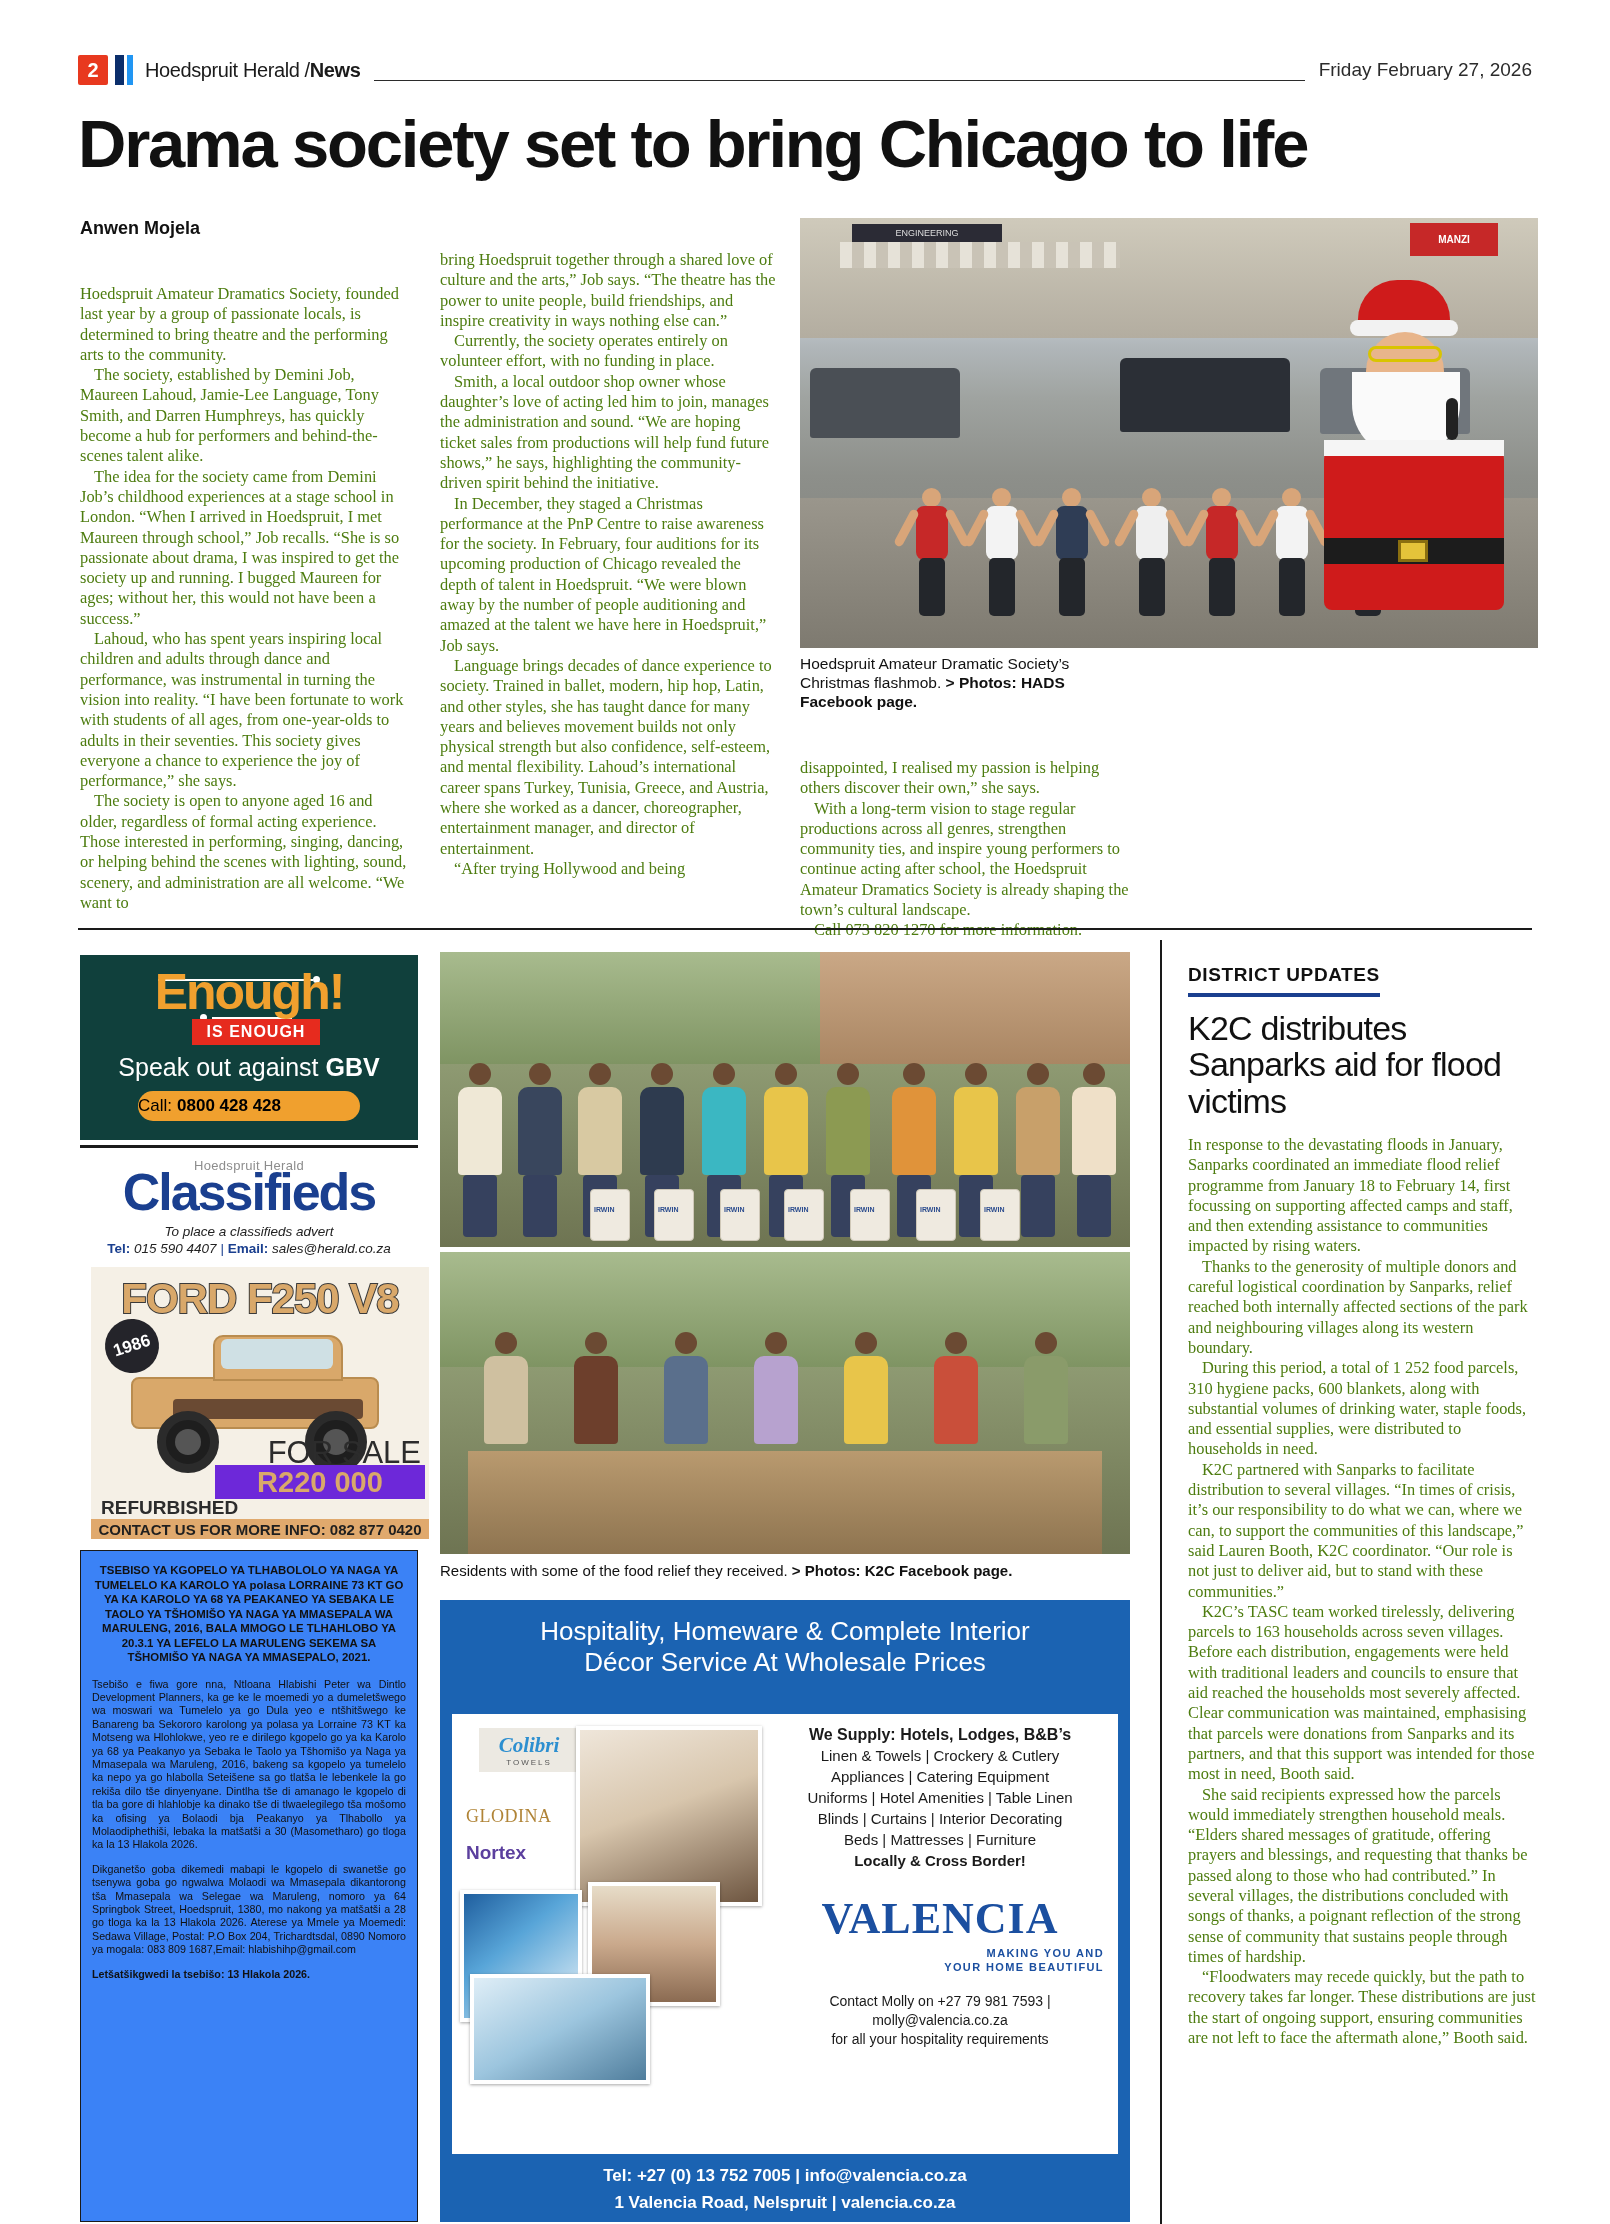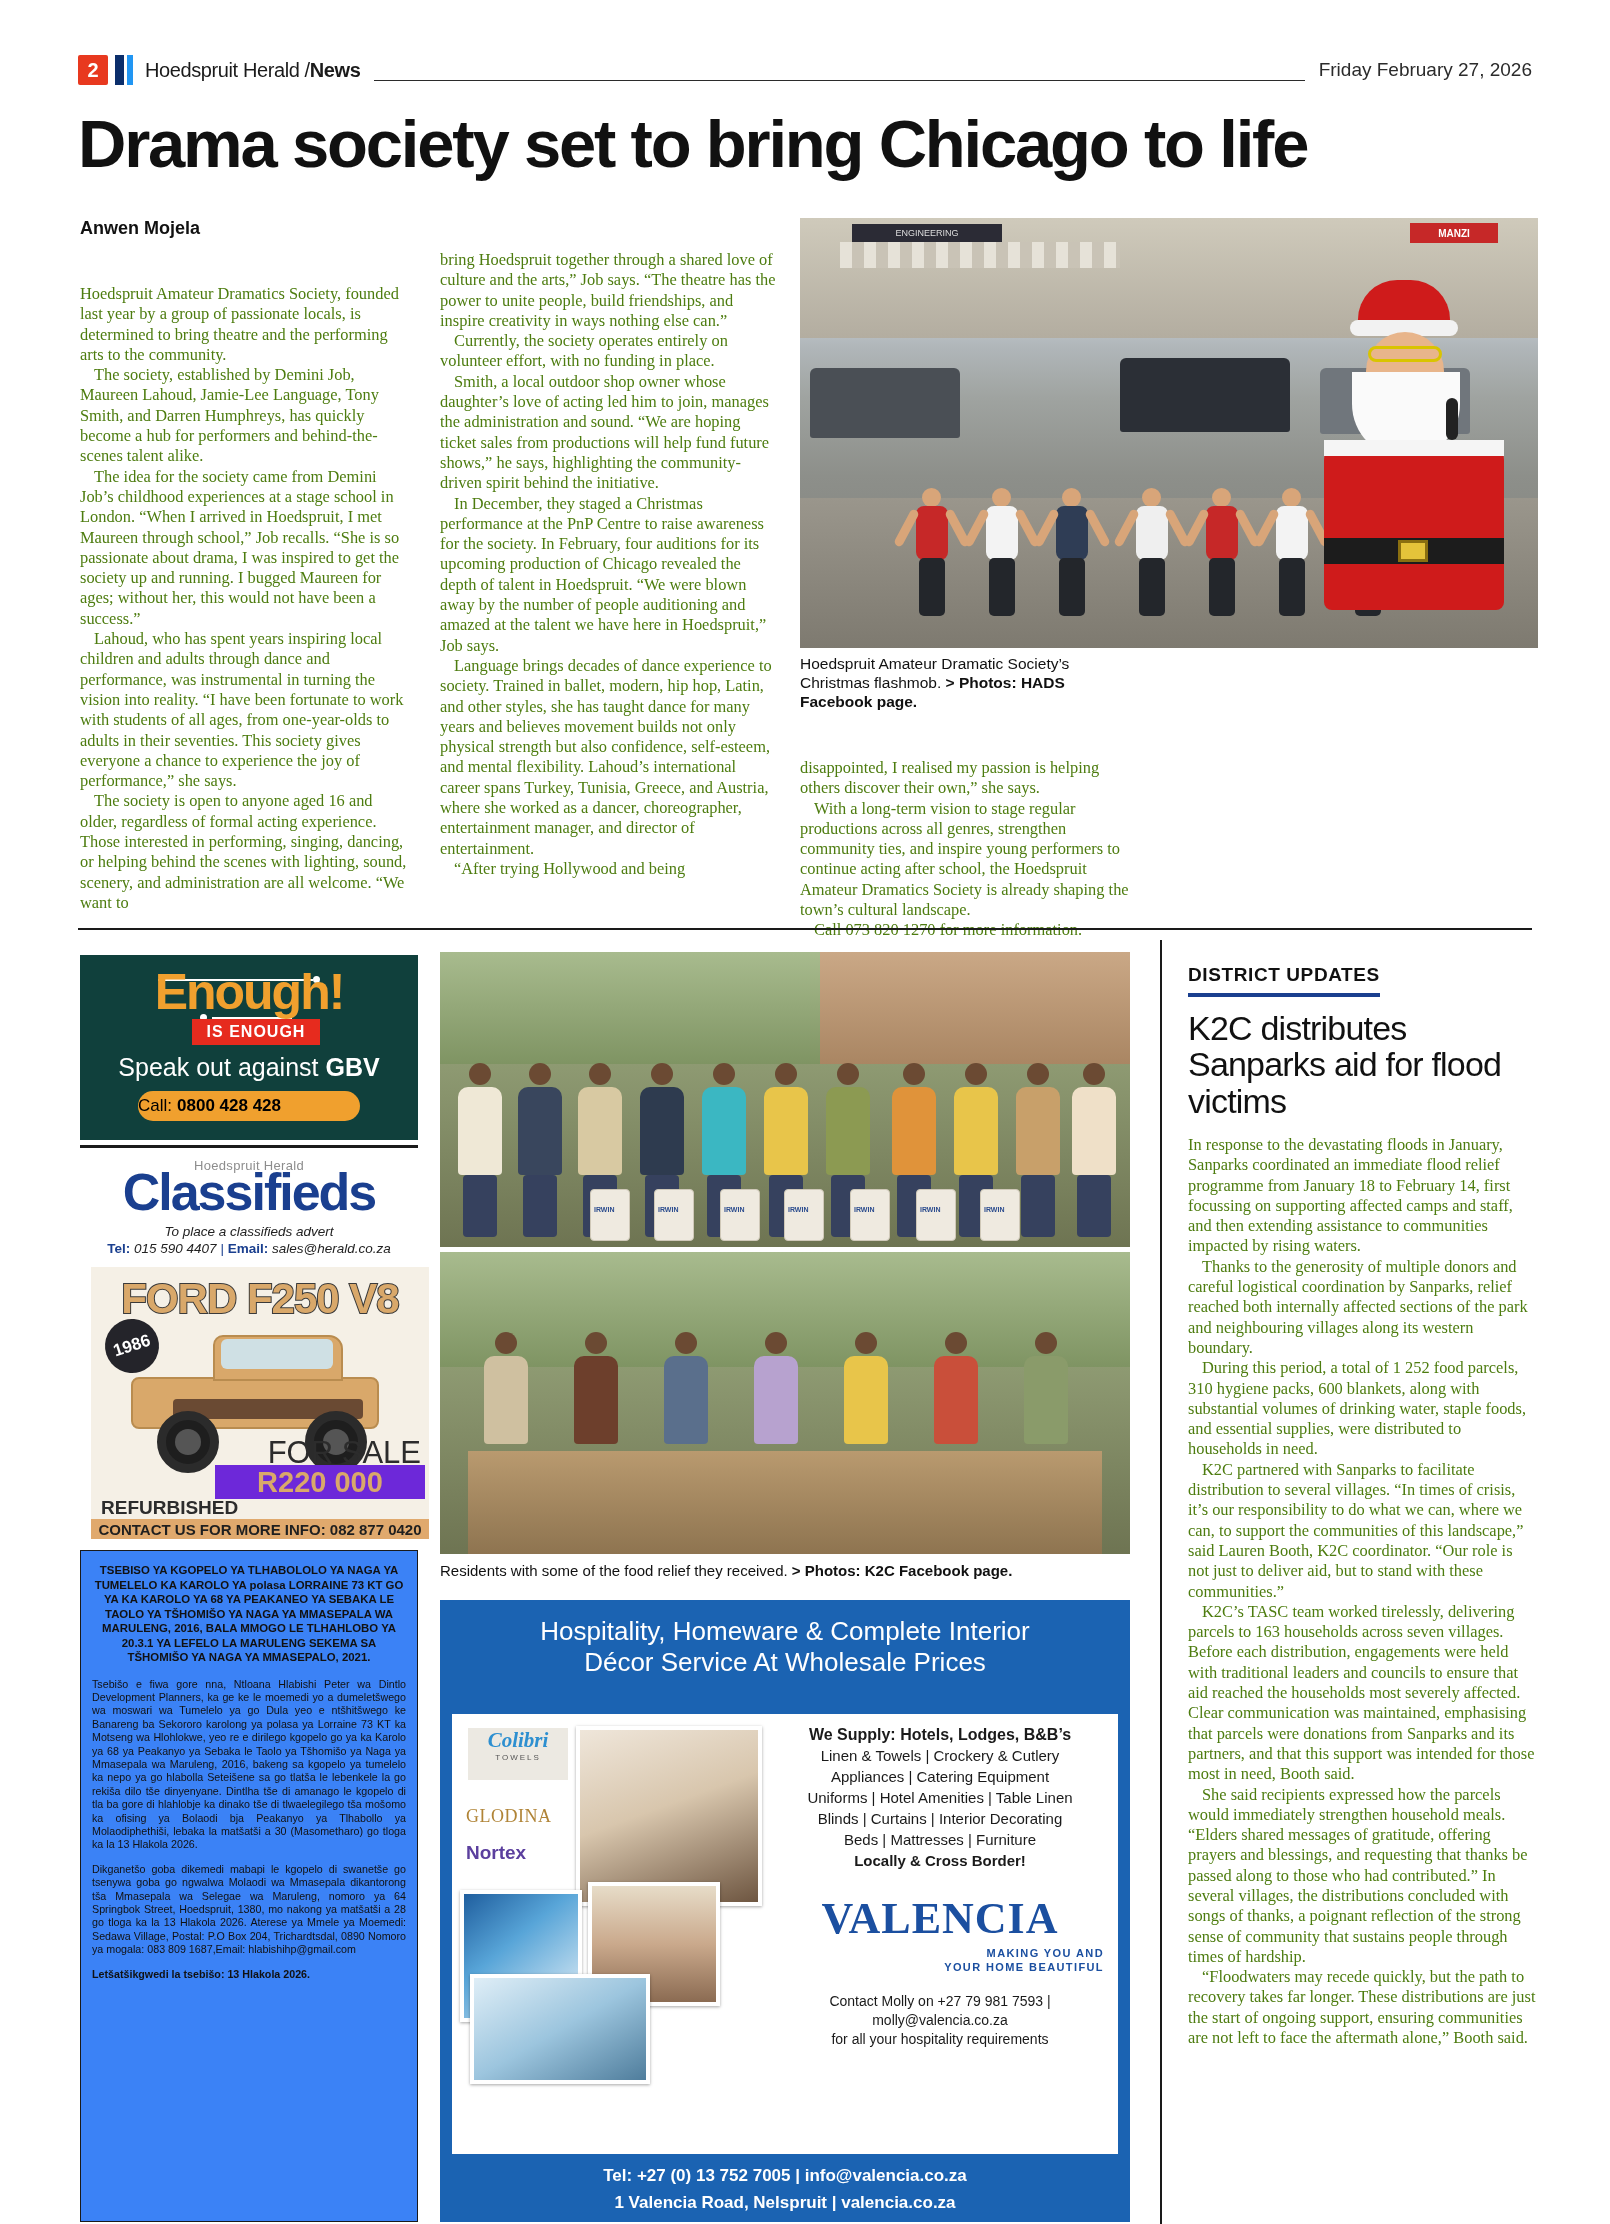--- a/index.html
+++ b/index.html
@@ -85,21 +85,21 @@
   .lp-awning {
     position: absolute; left: 40px; top: 24px; width: 280px; height: 26px;
     background: repeating-linear-gradient(90deg,#e6e2d8 0 12px,#c9c3b6 12px 24px);
   }
   .lp-sign1 {
     position:absolute; left: 52px; top: 6px; width: 150px; height: 18px;
     background:#2b2b35; color:#ddd; font-family:"Liberation Sans",sans-serif;
     font-size:9px; display:flex; align-items:center; justify-content:center;
   }
   .lp-sign2 {
-    position:absolute; right: 40px; top: 5px; width: 88px; height: 20px;
+    position:absolute; right: 40px; top: 5px; width: 88px; height: 33px;
     background:#c62828; color:#fff; font-family:"Liberation Sans",sans-serif;
     font-size:10px; font-weight:bold; display:flex; align-items:center; justify-content:center;
   }
   .lp-ground {
     position: absolute; left: 0; bottom: 0; width: 100%; height: 150px;
     background: linear-gradient(180deg,#9a968c,#7e7a70);
   }
   .lp-car { position:absolute; border-radius:6px 6px 3px 3px; }
   .dancer {
     position: absolute; bottom: 30px; width: 44px; height: 130px;
@@ -291,22 +291,22 @@
   .valencia .vhead {
     padding:14px 14px 12px; text-align:center; color:#fff;
     font-family:"Liberation Sans",sans-serif; font-size:26px; line-height:1.18;
   }
   .valencia .vinner {
     position:absolute; left:10px; right:10px; top:112px; bottom:66px;
     background:#fff;
   }
   .v-left { position:absolute; left:8px; top:8px; width:300px; bottom:6px; }
   .logo-colibri {
-    position:absolute; left:8px; top:6px; width:100px; height:52px; background:#ece9e2;
-    display:flex; align-items:center; justify-content:flex-start; flex-direction:column;
+    position:absolute; left:19px; top:6px; width:100px; height:44px; background:#ece9e2;
+    display:flex; align-items:center; justify-content:center; flex-direction:column;
   }
   .logo-colibri .n { font-family:"Liberation Serif",serif; font-style:italic; font-weight:bold;
     font-size:21px; color:#2d8fd0; }
   .logo-colibri .t { font-family:"Liberation Sans",sans-serif; font-size:8px; color:#555; letter-spacing:2px; }
   .logo-glodina {
     position:absolute; left:6px; top:84px; width:110px; height:28px;
     font-family:"Liberation Serif",serif; font-size:18px; color:#b08437; letter-spacing:0.5px;
   }
   .logo-nortex {
     position:absolute; left:6px; top:120px; width:110px; height:36px;

